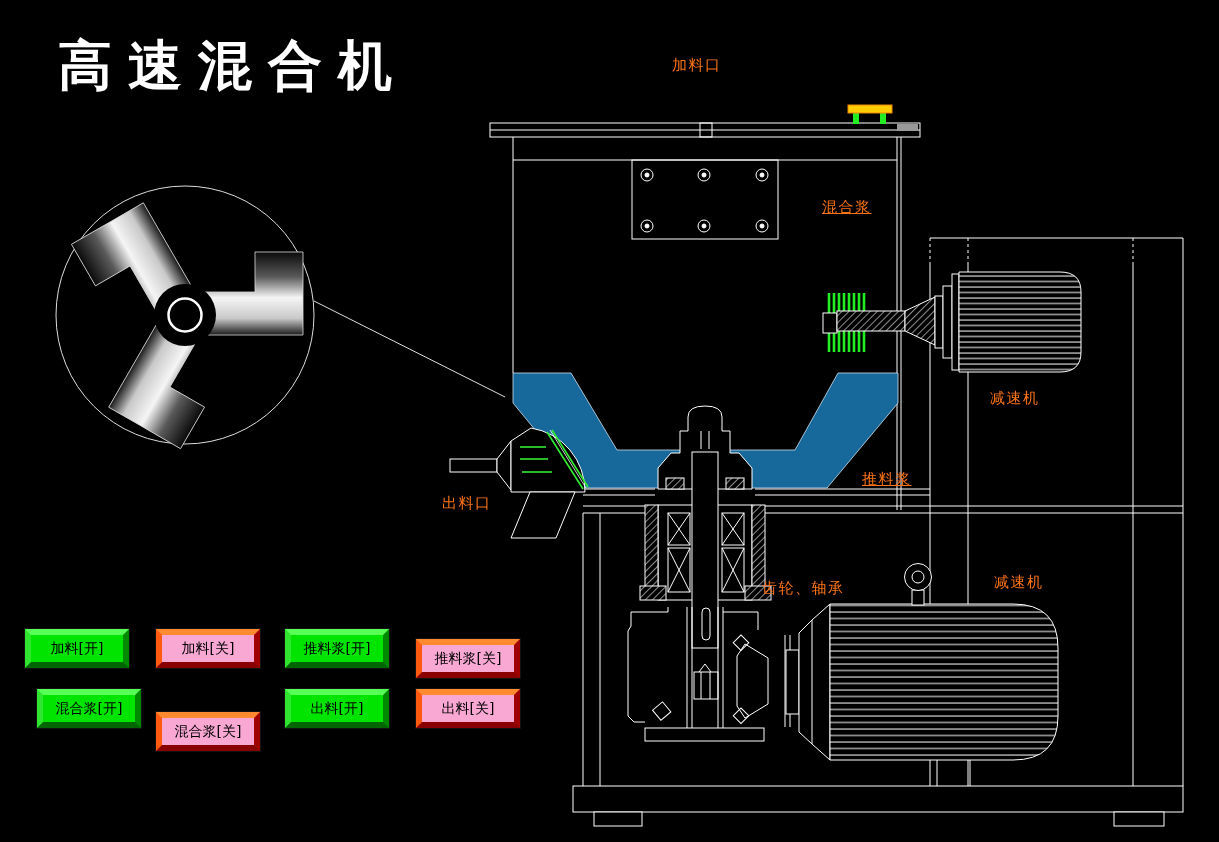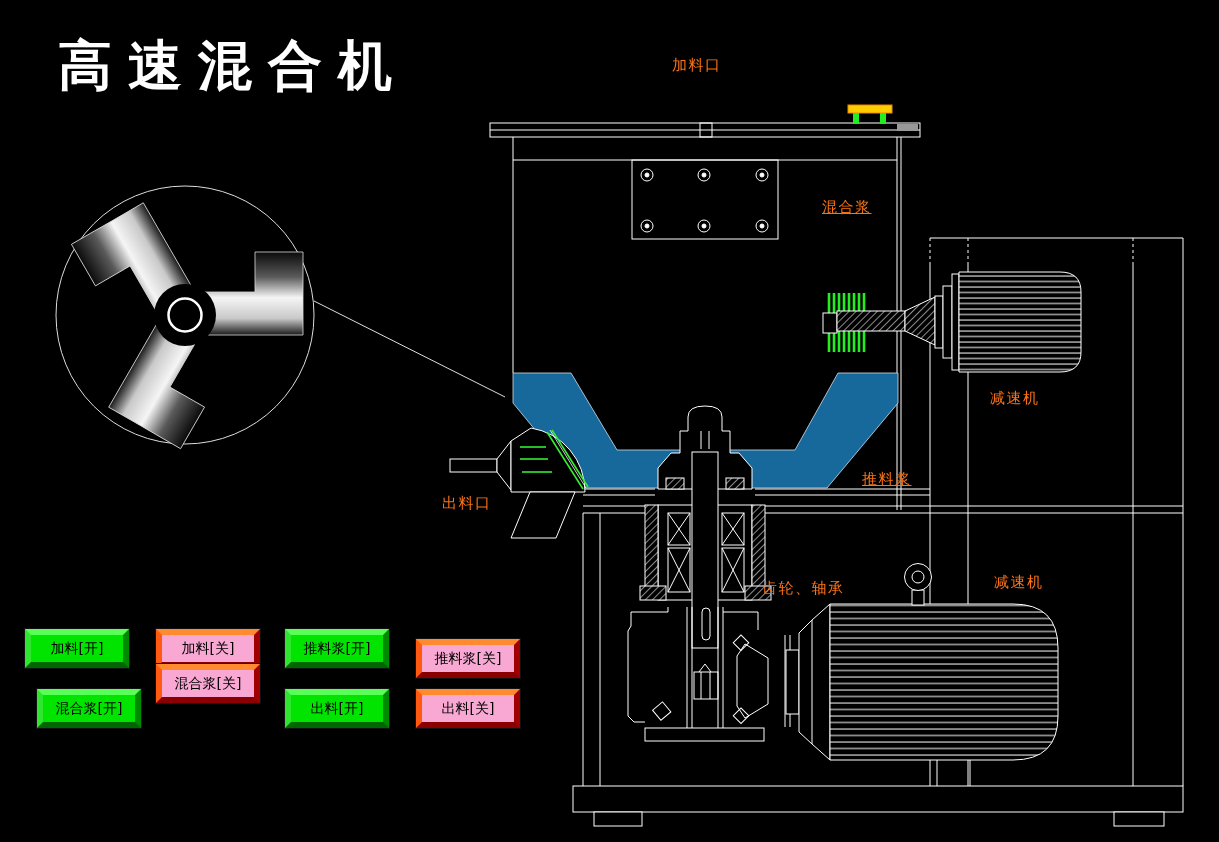--- a/index.html
+++ b/index.html
@@ -233,16 +233,16 @@
   <div class="label" style="left:862px;top:470px;text-decoration:underline;">推料浆</div>
   <div class="label" style="left:431px;top:494px;margin-left:11px;">出料口</div>
   <div class="label" style="left:762px;top:548px;margin-top:31px;">齿轮、轴承</div>
   <div class="label" style="left:994px;top:573px;">减速机</div>
 
   <div class="btn green" style="left:25px;top:629px;">加料[开]</div>
   <div class="btn red" style="left:156px;top:629px;">加料[关]</div>
   <div class="btn green" style="left:285px;top:629px;">推料浆[开]</div>
   <div class="btn red" style="left:416px;top:629px;margin-top:10px;">推料浆[关]</div>
   <div class="btn green" style="left:37px;top:689px;">混合浆[开]</div>
-  <div class="btn red" style="left:156px;top:664px;">混合浆[关]</div>
+  <div class="btn red" style="left:156px;top:712px;">混合浆[关]</div>
   <div class="btn green" style="left:285px;top:689px;">出料[开]</div>
   <div class="btn red" style="left:416px;top:689px;">出料[关]</div>
 </div>
 
 </body></html>

